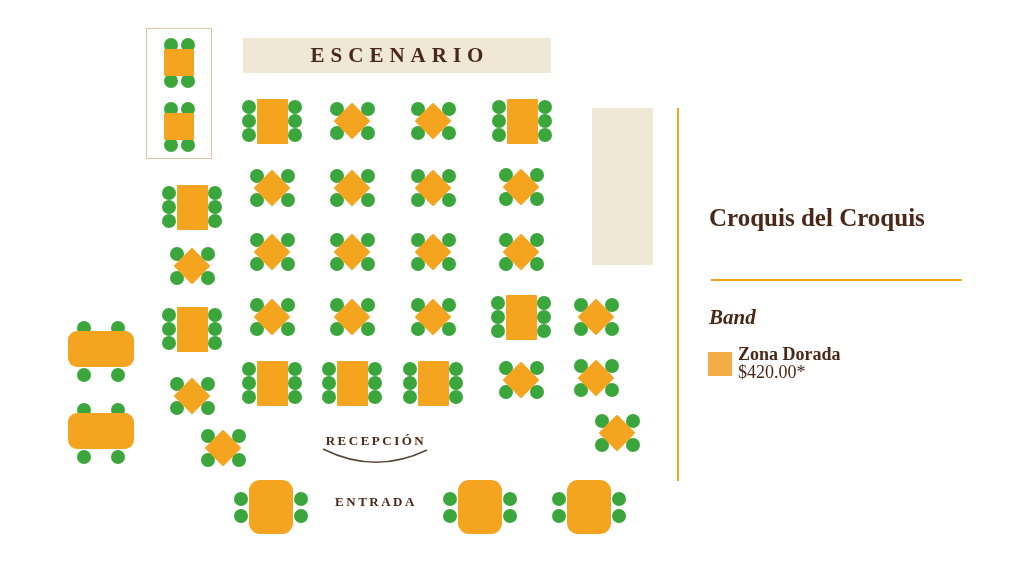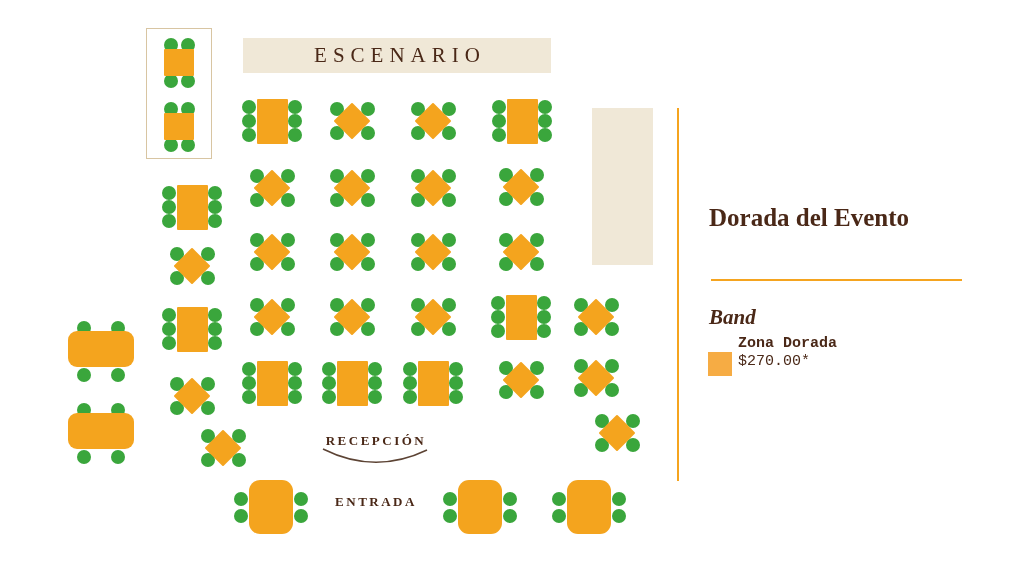--- a/index.html
+++ b/index.html
@@ -12,21 +12,21 @@
     --box-border:#D8C5A2;
     --arc:#5C4334;
   }
   html,body{margin:0;padding:0;background:#fff;}
   .canvas{position:relative;width:1024px;height:569px;background:#fff;overflow:hidden;
           font-family:"Liberation Serif","DejaVu Serif",serif;}
 
   
   .stage-banner{position:absolute;left:243px;top:38px;width:308px;height:35px;background:var(--beige);
                 display:flex;align-items:center;justify-content:center;}
-  .stage-banner span{font-weight:400;font-size:21px;letter-spacing:6px;padding-left:6px;color:var(--dark);}
+  .stage-banner span{font-weight:700;font-size:21px;letter-spacing:6px;padding-left:6px;color:var(--dark);}
   .side-stage{position:absolute;left:592px;top:108px;width:61px;height:157px;background:var(--beige);}
   .corner-box{position:absolute;left:146px;top:28px;width:66px;height:131px;border:1px solid var(--box-border);
               background:#fff;box-sizing:border-box;}
 
   
   #floor{position:absolute;left:0;top:0;width:688px;height:569px;}
   .tgroup{position:absolute;width:0;height:0;}
   .chair{position:absolute;width:14px;height:14px;border-radius:50%;background:var(--green);}
   .ttop{position:absolute;background:var(--orange);z-index:1;border-radius:1px;}
   .ttop.diamond{transform:rotate(45deg);}
@@ -44,22 +44,22 @@
   .vdivider{position:absolute;left:677px;top:108px;width:1.5px;height:373px;background:var(--accent);}
   .panel{position:absolute;left:709px;top:0;width:300px;height:569px;}
   .panel-title{position:absolute;left:0;top:203px;margin:0;font-size:25px;line-height:1.2;
                font-weight:700;color:var(--dark);white-space:nowrap;}
   .panel-subtitle{position:absolute;left:0;top:234px;margin:0;font-size:21px;line-height:1.15;
                   font-weight:700;font-style:italic;color:var(--accent);white-space:nowrap;}
   .hline{position:absolute;left:2px;top:279px;width:251px;height:1.5px;background:var(--accent);}
   .cover-heading{position:absolute;left:0;top:305px;font-size:21px;font-style:italic;font-weight:600;
                  color:var(--dark);}
   .legend-swatch{position:absolute;left:-1px;top:352px;width:24px;height:24px;background:var(--legend-orange);}
-  .legend-text{position:absolute;left:29px;top:335px;font-family:Liberation Mono, monospace;
-               font-size:15px;line-height:18px;color:var(--dark);}
+  .legend-text{position:absolute;left:29px;top:345px;font-family:Liberation Serif, serif;
+               font-size:18px;line-height:18px;color:var(--dark);}
   .legend-name{font-weight:700;}
 </style>
 </head>
 <body>
 
 <div class="canvas">
 
   <div class="corner-box"></div>
 
   <div class="stage-banner">
@@ -336,23 +336,23 @@
 
   <svg class="arc" width="112" height="24" viewBox="0 0 112 24">
     <path d="M4,2 Q56,28 108,3" fill="none" stroke="#5C4334" stroke-width="1.5"></path>
   </svg>
 
   <div class="floor-label label-entrada">ENTRADA</div>
 
   <div class="vdivider"></div>
 
   <div class="panel">
-    <h1 class="panel-title">Dorada del Evento</h1>
+    <h1 class="panel-title">Croquis del Croquis</h1>
     <div class="hline"></div>
     <div class="cover-heading">Band</div>
     <span class="legend-swatch"></span>
     <div class="legend-text">
       <div class="legend-name">Zona Dorada</div>
-      <div class="legend-price">$270.00*</div>
+      <div class="legend-price">$420.00*</div>
     </div>
   </div>
 
 </div>
 
 </body></html>

